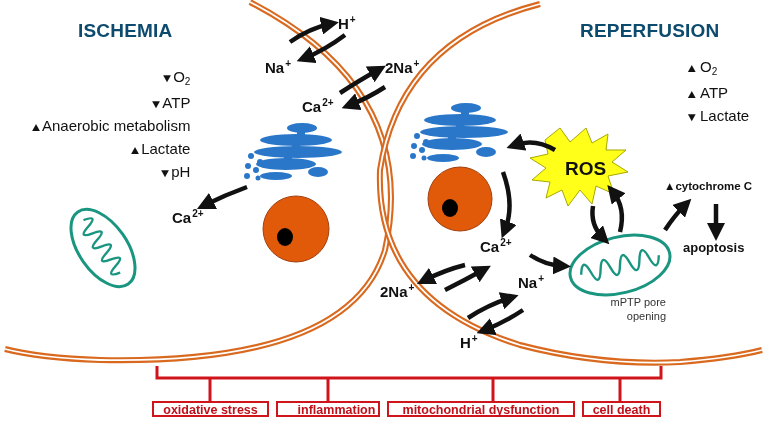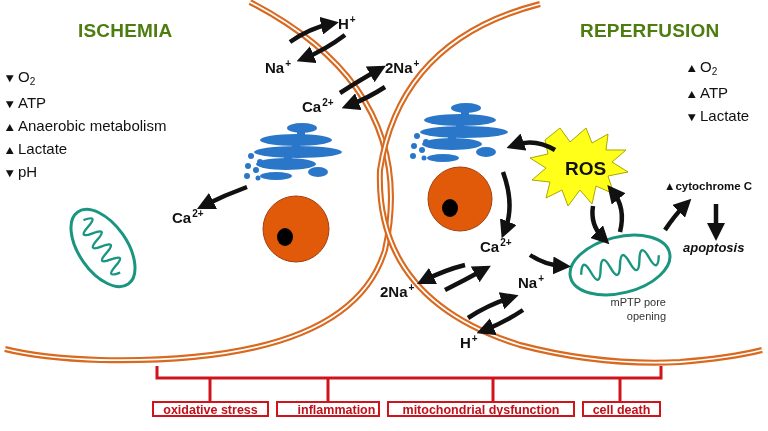--- a/index.html
+++ b/index.html
@@ -1,28 +1,28 @@
 <!DOCTYPE html>
 <html><head>
 <meta charset="utf-8">
 <style>
   html, body { margin: 0; padding: 0; background: #ffffff; }
   body { width: 768px; height: 431px; position: relative; overflow: hidden;
          font-family: "Liberation Sans", "DejaVu Sans", sans-serif; color: #111; }
   svg#diagram { position: absolute; left: 0; top: 0; }
-  .title { position: absolute; font-weight: bold; font-size: 19px; letter-spacing: 0.2px; color:#4d7c0f; }
+  .title { position: absolute; font-weight: bold; font-size: 19px; letter-spacing: 0.2px; color:#0c4a6e; }
   .list { position: absolute; font-size: 15px; line-height: 21px; color:#111; }
   .list .row { white-space: nowrap; }
   .tri { display: inline-block; width: 14px; font-size: 12px; transform: scaleX(1.1); }
   .ion { position: absolute; font-weight: bold; font-size: 15px; color:#111; white-space: nowrap; }
   .ion sup { font-size: 10px; vertical-align: 6px; margin-left: 1px; }
   .ros { position: absolute; font-weight: bold; font-size: 19px; color:#111; }
   .small { position: absolute; font-size: 11px; color:#333; text-align: right; line-height: 14px; }
   .cyto { position: absolute; font-weight: bold; font-size: 11.5px; color:#111; white-space: nowrap; }
-  .apop { position: absolute; font-weight: bold; font-size: 13px; color:#111;font-style:italic; }
+  .apop { position: absolute; font-weight: bold; font-size: 13px; color:#111; }
   .box { position: absolute; top: 401px; height: 16px; border: 2.5px solid #d0141c; box-sizing: border-box;
          background: #fff; color: #c0101a; font-weight: bold; font-size: 12.5px; line-height: 15px;
          text-align: center; white-space: nowrap; }
   sub { font-size: 10px; vertical-align: -3px; }
 </style>
 </head>
 <body>
 
 <svg id="diagram" width="768" height="431" viewBox="0 0 768 431" xmlns="http://www.w3.org/2000/svg">
   <defs>
@@ -123,21 +123,21 @@
     <path d="M 210 378 L 210 401"></path>
     <path d="M 328 378 L 328 401"></path>
     <path d="M 493 378 L 493 401"></path>
     <path d="M 620 378 L 620 401"></path>
   </g>
 </svg>
 
 <div class="title" style="left:78px; top:20px;">ISCHEMIA</div>
 <div class="title" style="left:580px; top:20px;">REPERFUSION</div>
 
-<div class="list" style="left:4px; top:66px;">
+<div class="list" style="left:28px; top:66px;text-align:right;">
   <div class="row"><span class="tri">▼</span><span>O</span><sub>2</sub></div>
   <div class="row"><span class="tri">▼</span><span>ATP</span></div>
   <div class="row"><span class="tri">▲</span><span>Anaerobic metabolism</span></div>
   <div class="row"><span class="tri">▲</span><span>Lactate</span></div>
   <div class="row"><span class="tri">▼</span><span>pH</span></div>
 </div>
 
 <div class="list" style="left:686px; top:56px;">
   <div class="row"><span class="tri">▲</span><span>O</span><sub>2</sub></div>
   <div class="row"><span class="tri">▲</span><span>ATP</span></div>

